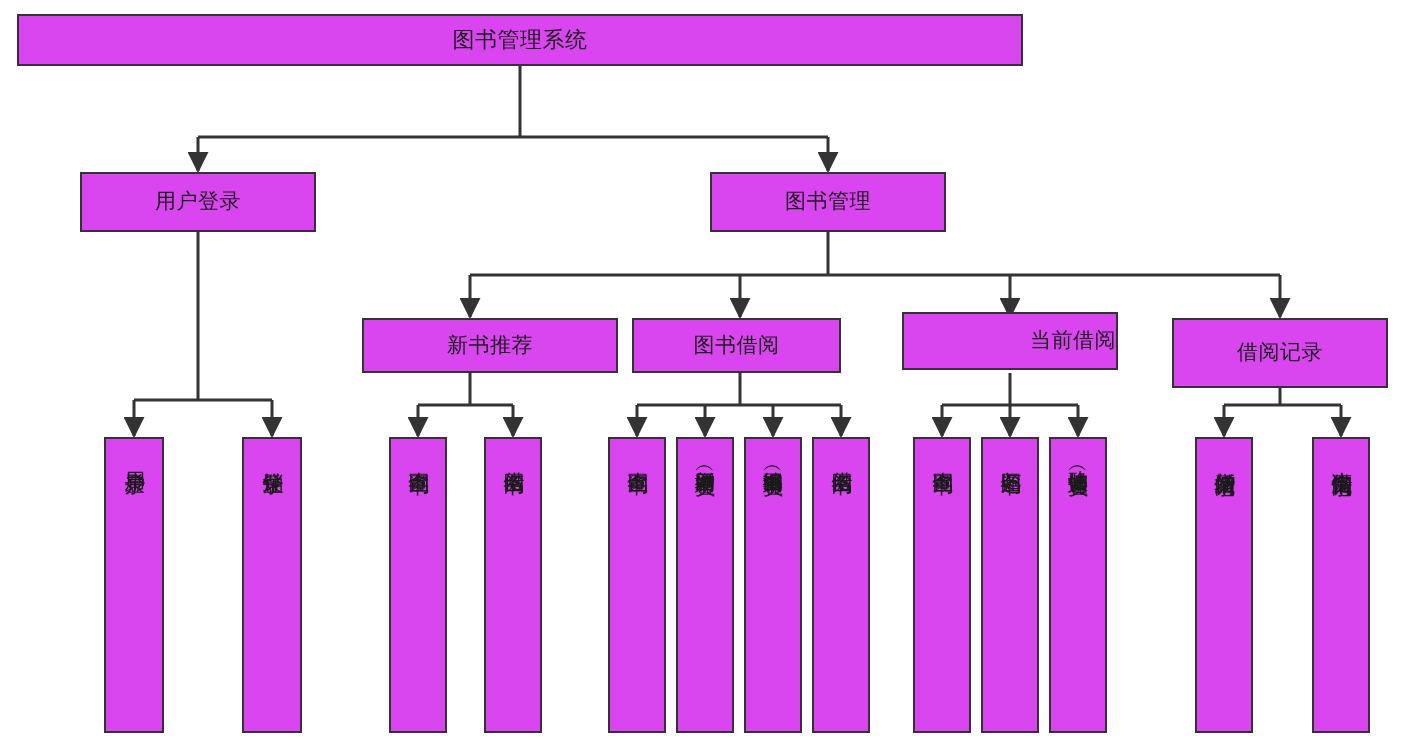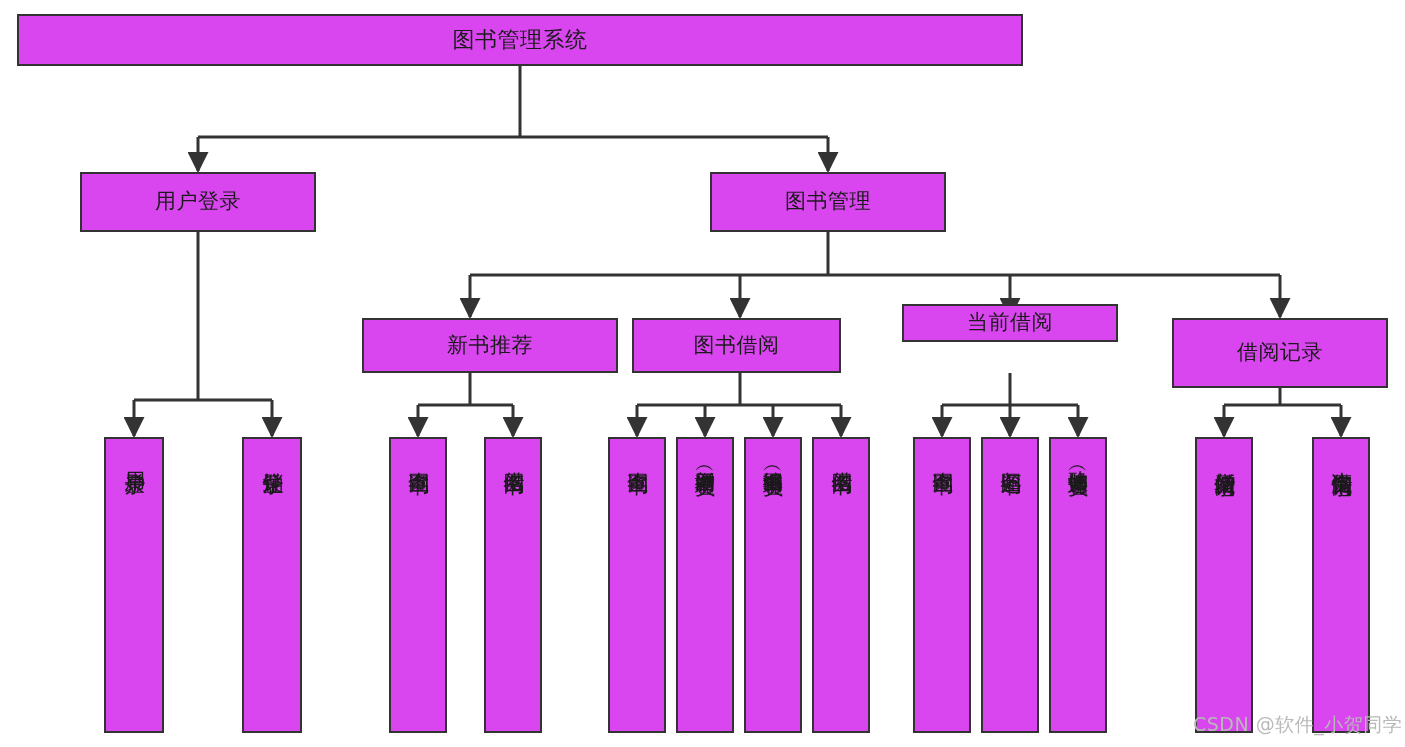--- a/index.html
+++ b/index.html
@@ -132,21 +132,21 @@
       </div>
       <div class="node horizontal" style="left: 710px; top: 172px; width: 236px; height: 60px;">
         <span class="label">图书管理</span>
       </div>
       <div class="node horizontal" style="left: 362px; top: 318px; width: 256px; height: 55px;">
         <span class="label">新书推荐</span>
       </div>
       <div class="node horizontal" style="left: 632px; top: 318px; width: 209px; height: 55px;">
         <span class="label">图书借阅</span>
       </div>
-      <div class="node horizontal" style="left: 902px; top: 304px; width: 216px; height: 38px;">
+      <div class="node horizontal" style="left: 902px; top: 312px; width: 216px; height: 58px; justify-content: flex-end;">
         <span class="label">当前借阅</span>
       </div>
       <div class="node horizontal" style="left: 1172px; top: 318px; width: 216px; height: 70px;">
         <span class="label">借阅记录</span>
       </div>
       <div class="node vertical" style="left: 104px; top: 437px; width: 60px; height: 296px;">
         <span class="label">用户登录</span>
       </div>
       <div class="node vertical" style="left: 242px; top: 437px; width: 60px; height: 296px;">
         <span class="label">注销登录</span>
@@ -179,14 +179,13 @@
         <span class="label">确认归还（管理员）</span>
       </div>
       <div class="node vertical" style="left: 1195px; top: 437px; width: 58px; height: 296px;">
         <span class="label">新增借阅记录</span>
       </div>
       <div class="node vertical" style="left: 1312px; top: 437px; width: 58px; height: 296px;">
         <span class="label">查询借阅记录</span>
       </div>
     </div>
 
-  <div id="watermark">CSDN @软件_小贺同学</div>
 </div>
 
 </body></html>

